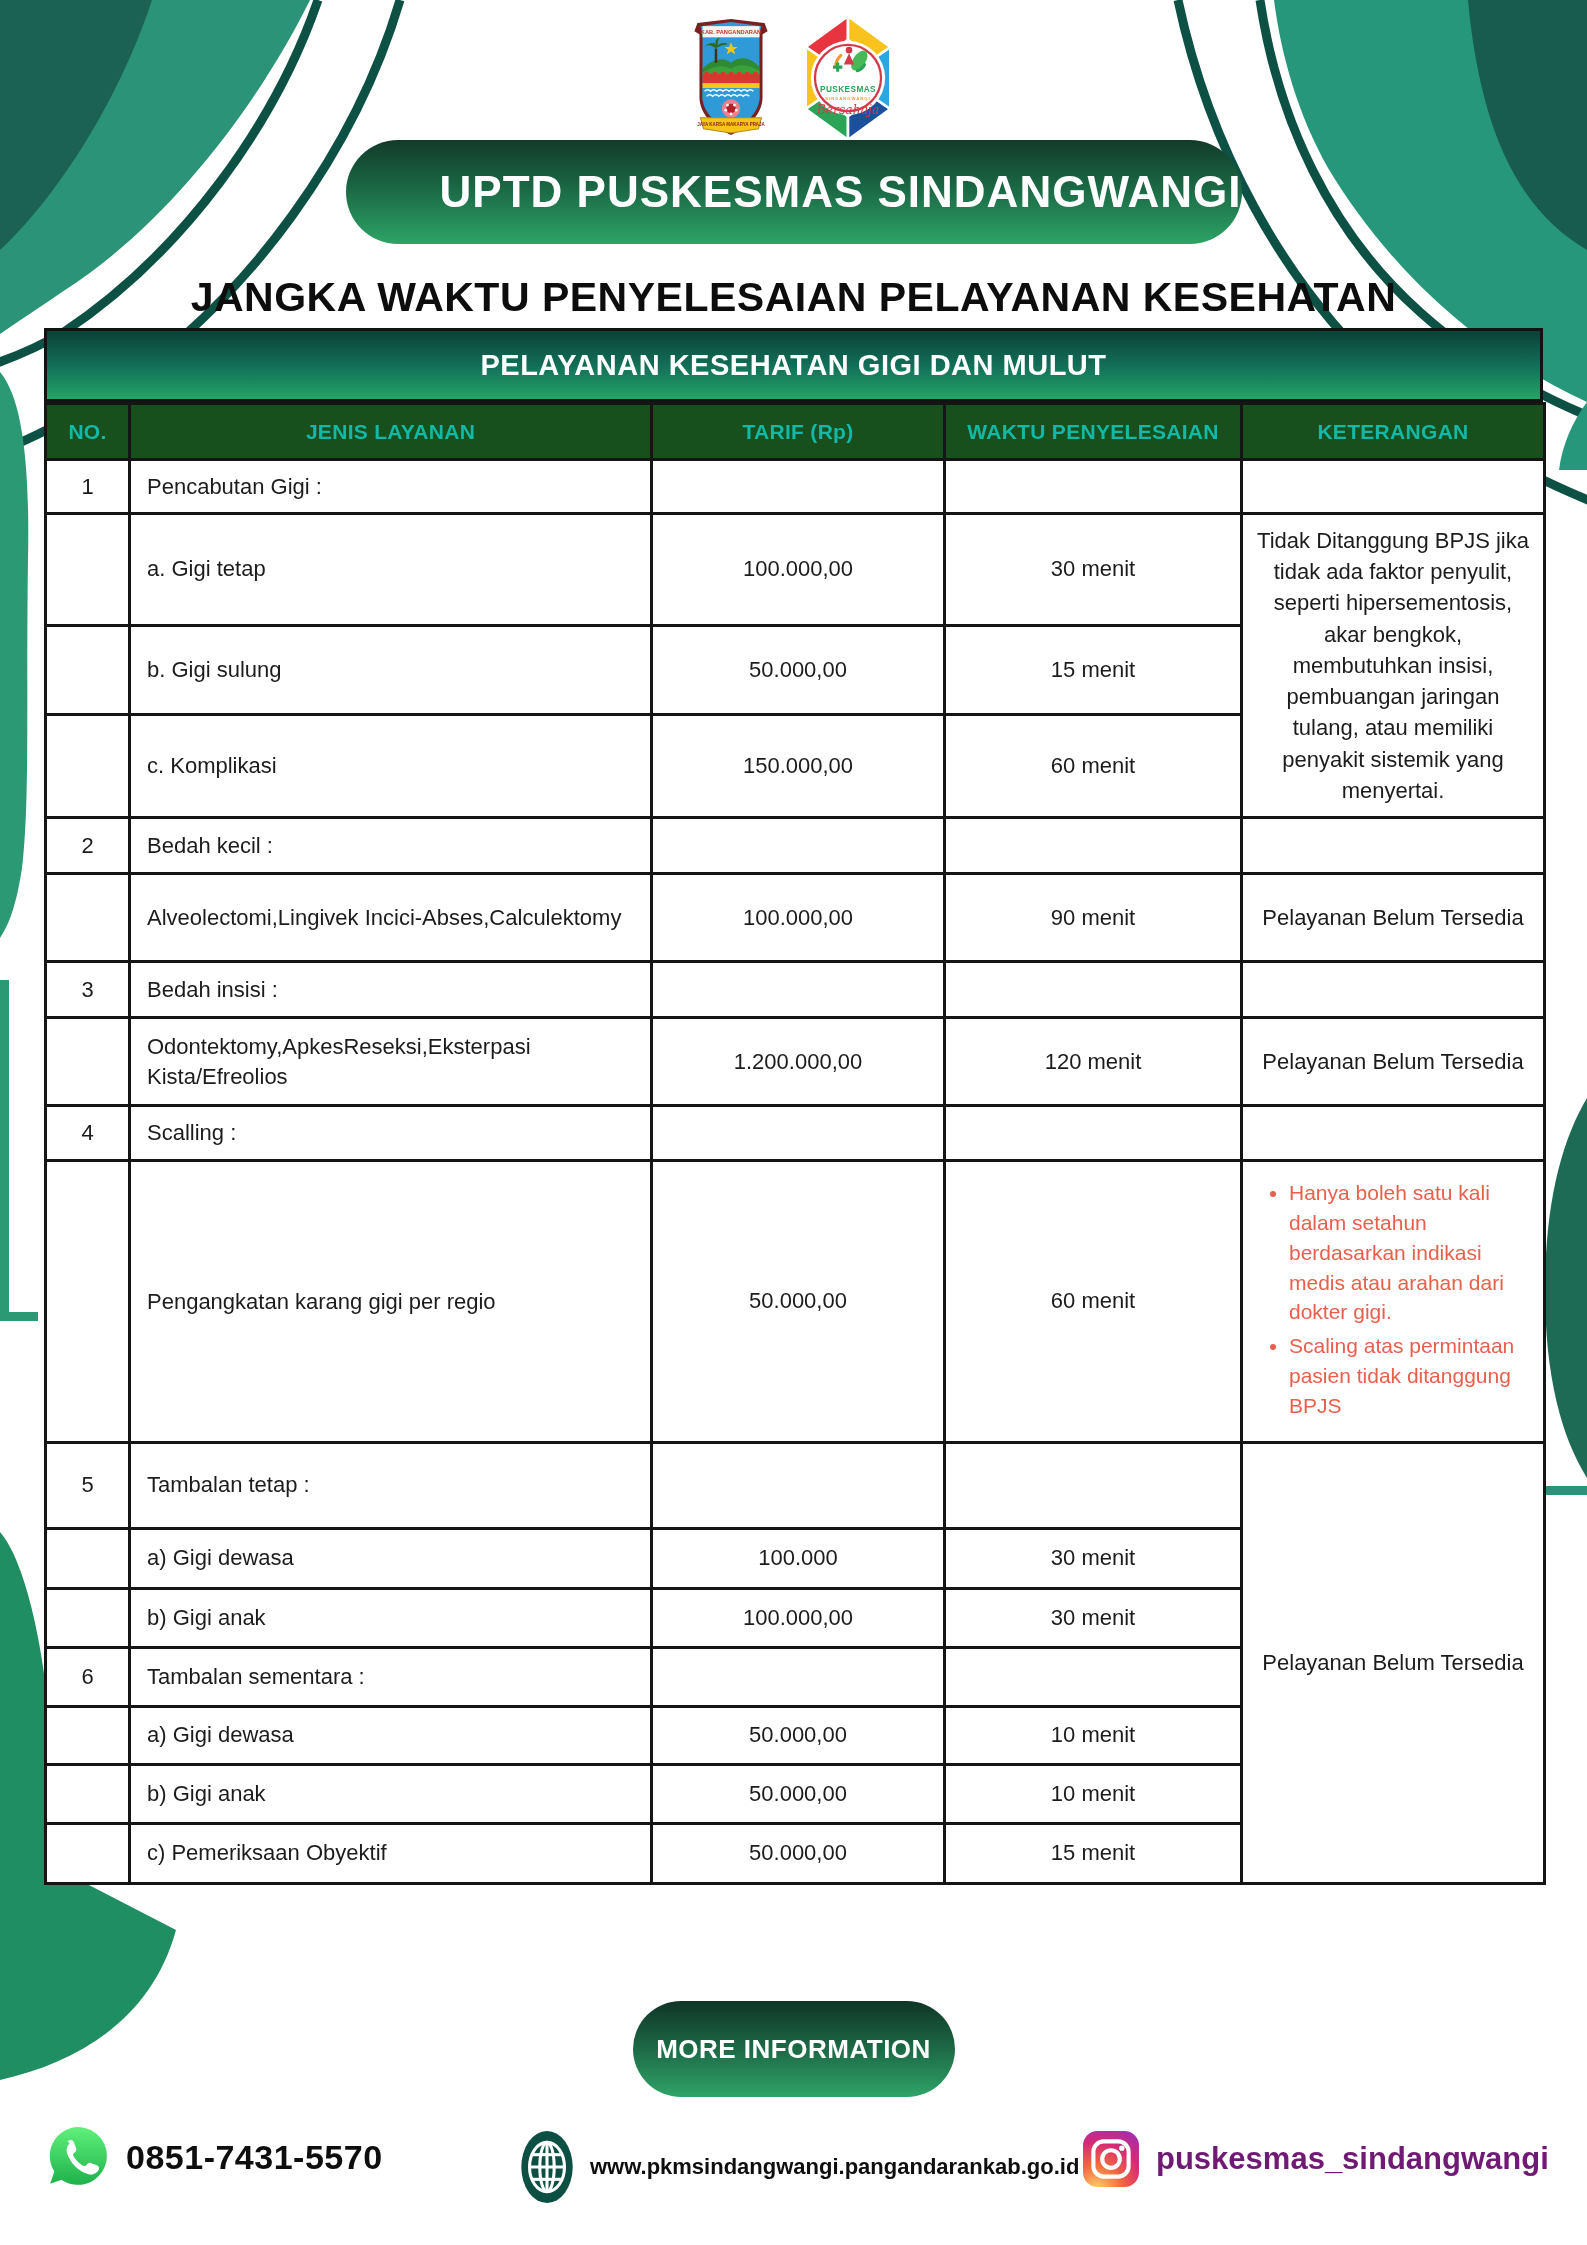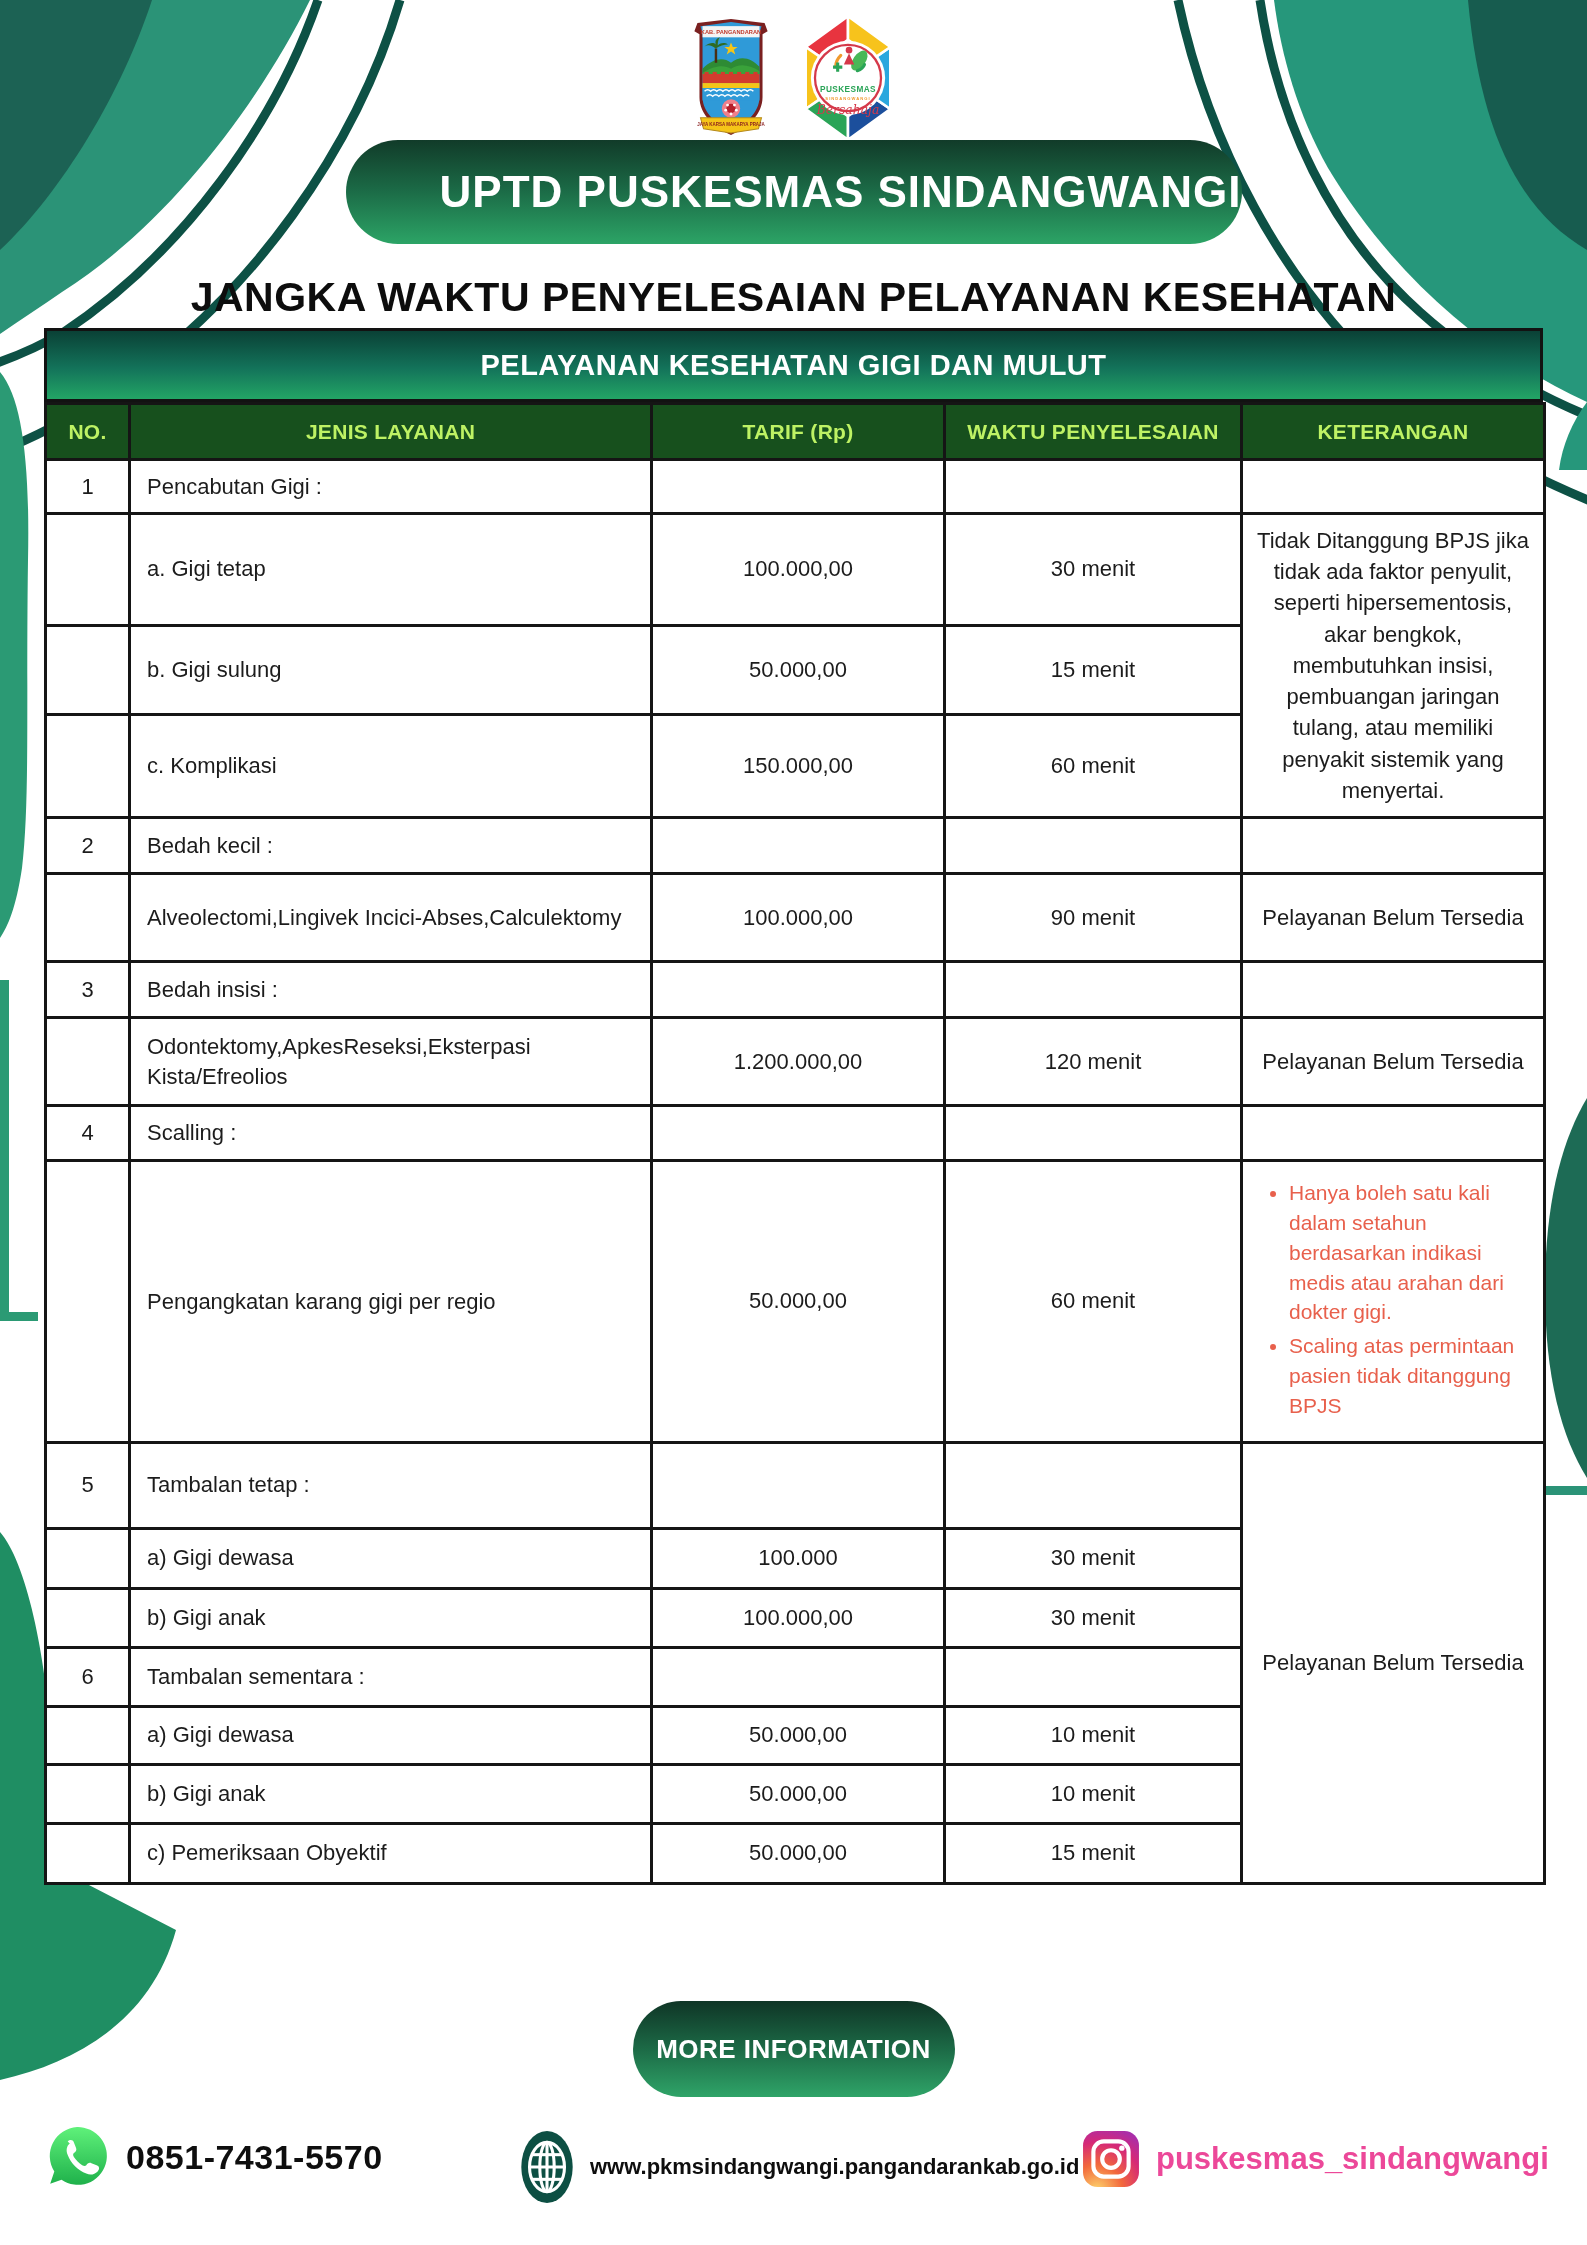--- a/index.html
+++ b/index.html
@@ -37,21 +37,21 @@
 
   
   table.services{
     position:absolute;top:402px;left:44px;width:1499px;
     border-collapse:collapse;table-layout:fixed;background:#ffffff;
   }
   table.services th,table.services td{
     border:3px solid #151515;box-sizing:border-box;vertical-align:middle;
   }
   table.services th{
-    background:#17501d;color:#bef264;font-size:21px;font-weight:700;
+    background:#17501d;color:#14b8a6;font-size:21px;font-weight:700;
     text-align:center;height:56px;letter-spacing:0.3px;
   }
   table.services td{font-size:22px;color:#1c1c1c;}
   .c-no{text-align:center;}
   .c-jenis{text-align:left;padding:6px 10px 6px 16px;line-height:1.35;}
   .c-tarif,.c-waktu{text-align:center;}
   .c-ket{text-align:center;font-size:21px;line-height:1.42;padding:10px 12px;}
   .ket-list{margin:0;padding:6px 8px 6px 34px;text-align:left;}
   .ket-list li{color:#e8604c;font-size:21px;line-height:1.42;margin:0 0 4px 0;}
 
@@ -63,21 +63,21 @@
     color:#ffffff;font-size:26px;font-weight:800;letter-spacing:0.5px;
     font-family:"Liberation Sans",sans-serif;
     display:flex;align-items:center;justify-content:center;
   }
   .contact{position:absolute;display:flex;align-items:center;gap:16px;}
   .contact-wa{top:2124px;left:44px;}
   .contact-web{top:2130px;left:520px;}
   .contact-ig{top:2130px;left:1082px;}
   .phone-text{font-size:34px;font-weight:800;color:#0e0e0e;letter-spacing:0.5px;white-space:nowrap;}
   .web-text{font-size:22px;font-weight:700;color:#0e0e0e;white-space:nowrap;}
-  .ig-text{font-size:31px;font-weight:700;color:#ec4899;white-space:nowrap;}
+  .ig-text{font-size:31px;font-weight:700;color:#701a75;white-space:nowrap;}
 </style>
 </head>
 <body>
 
 <div class="page">
 
   <svg class="decor" viewBox="0 0 1587 2245" preserveAspectRatio="none">
 
     <path d="M0,0 H310 C258,105 168,225 62,292 C42,306 20,320 0,334 Z" fill="#2b9377"></path>
     <path d="M0,0 H152 C122,92 62,192 0,250 Z" fill="#1c6254"></path>

